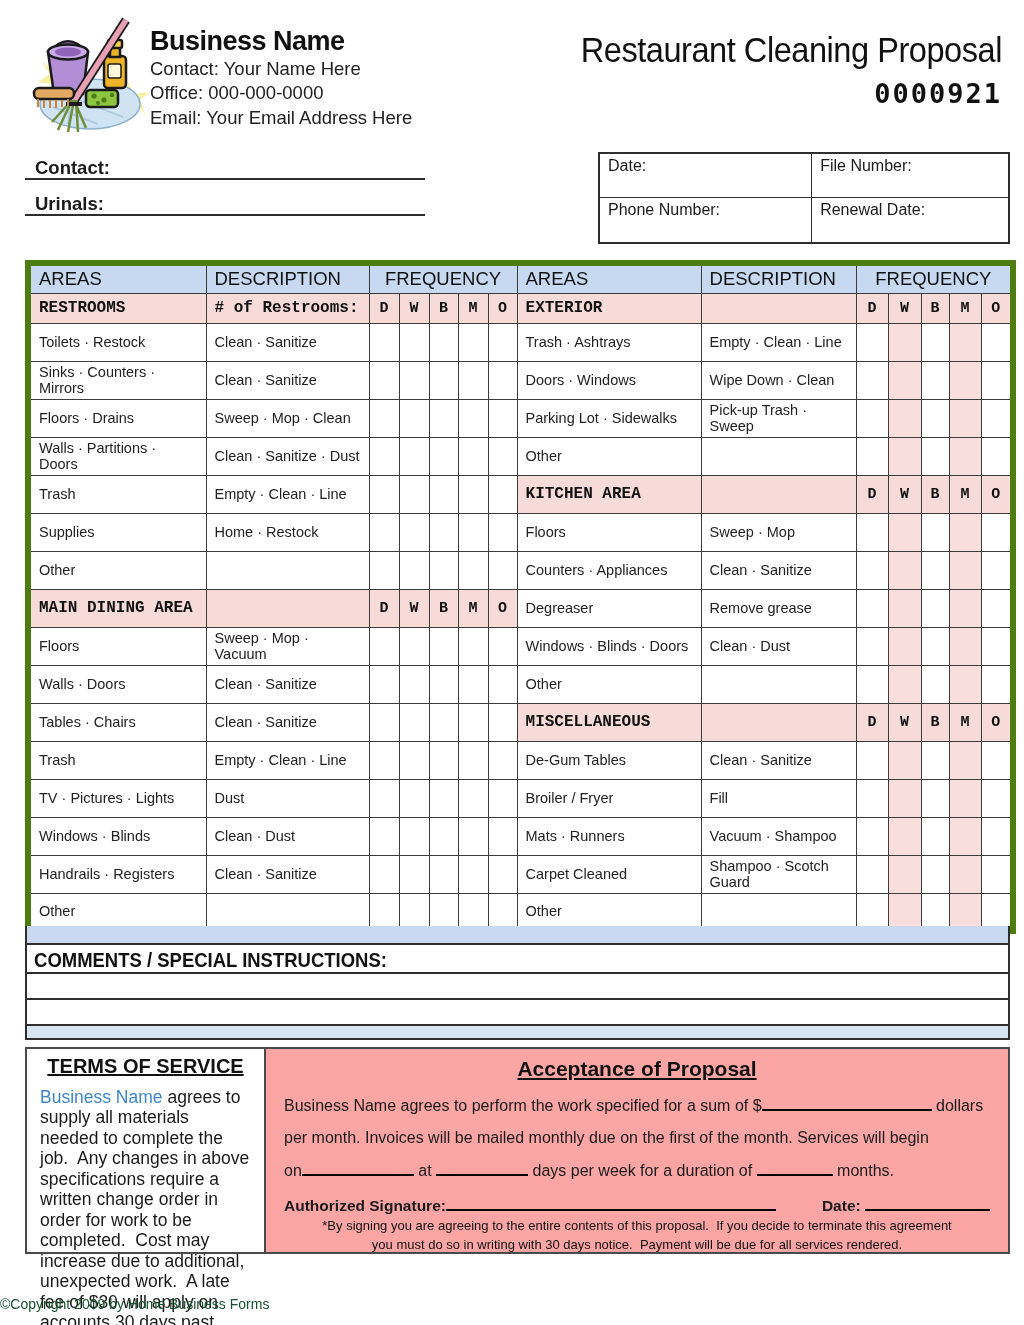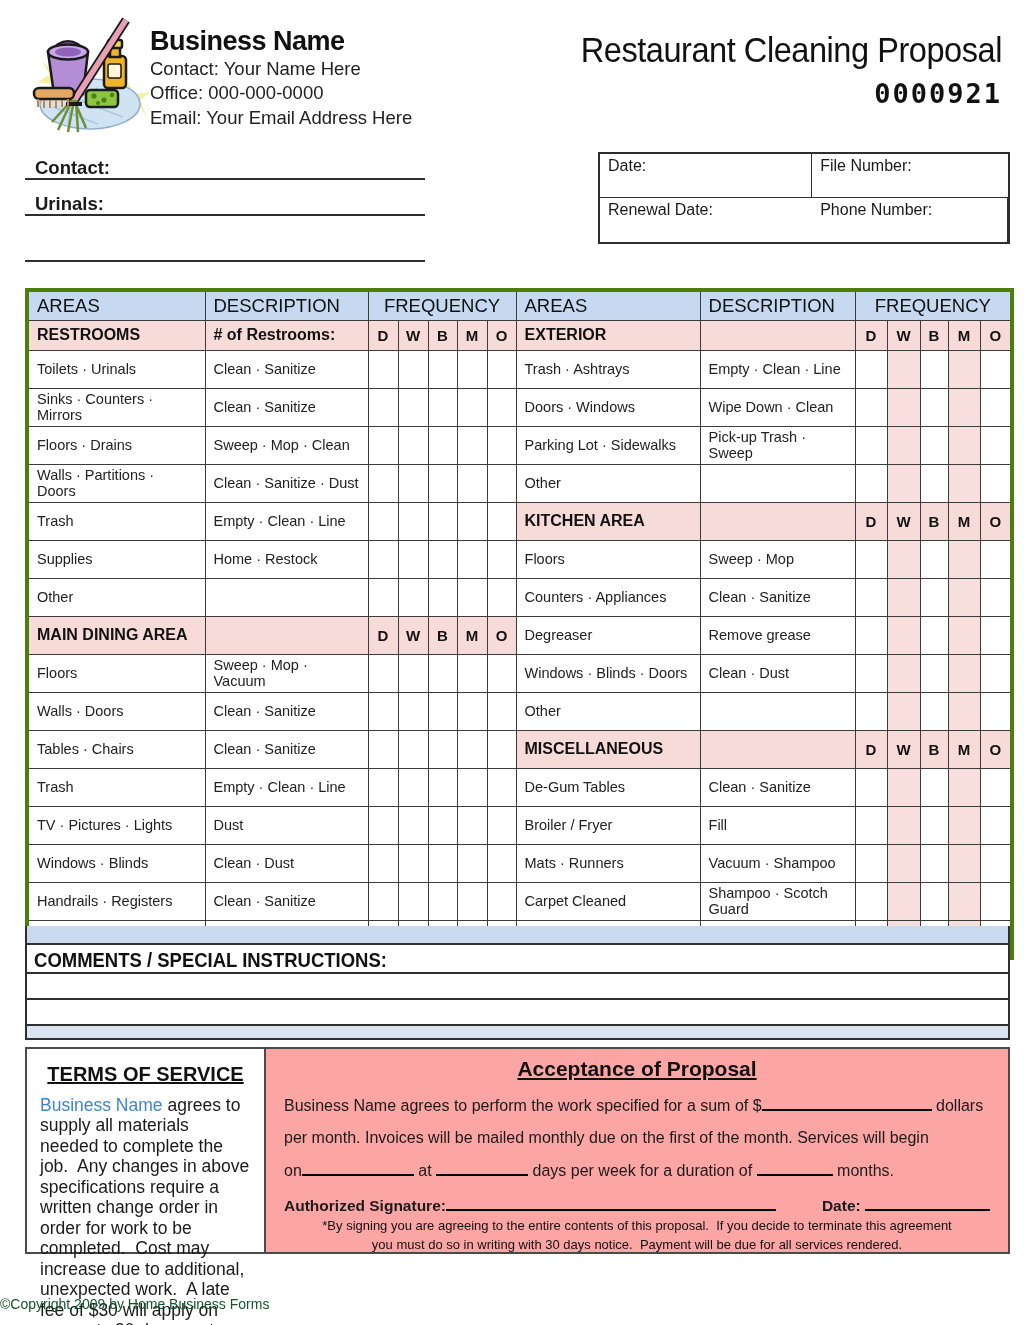--- a/index.html
+++ b/index.html
@@ -35,30 +35,30 @@
     position:absolute; left:598px; top:152px; width:412px; height:92px;
     border:2px solid #2e2e2e; display:grid; grid-template-columns:52% 48%;
     grid-template-rows:50% 50%; background:#fff;
   }
   .infocell { font-size:16px; padding:3px 8px; border-right:1.5px solid #2e2e2e; border-bottom:1.5px solid #2e2e2e; }
   .infocell.last-col { border-right:none; }
   .infocell.last-row { border-bottom:none; }
 
   
   .maintable { position:absolute; left:25px; top:260px; }
-  table { border-collapse:collapse; table-layout:fixed; width:985px; border:4px solid #4d7c0f;margin-top:28px; }
+  table { border-collapse:collapse; table-layout:fixed; width:985px; border:6px solid #4d7c0f; }
   th, td { border:1px solid #3c3c3c; overflow:hidden; }
   thead tr { height:30px; }
   th.mh { background:#c6d9f1; font-weight:normal; font-size:18.5px; text-align:left;
           padding:2px 8px; color:#111; }
   th.mh.fr { text-align:center; }
   tbody tr { height:38px; }
   tbody tr:first-child { height:30px; }
   td.area, td.desc { padding:2px 8px; font-size:14.5px; color:#222; background:#fff; }
-  td.sec { background:#f7dbd9; font-weight:bold; font-size:16px; color:#111; }
+  td.sec { background:#f7dbd9; font-weight:bold; font-size:16px; color:#111;font-family:Liberation Mono, monospace; }
   td.freq { text-align:center; font-weight:bold; font-size:15px; background:#fff; }
   td.freq.sec { background:#f7dbd9; }
   td.freq.stripe { background:#f8dfdd; }
 
   
   .commentsblock {
     position:absolute; left:25px; top:926px; width:985px;
     border-left:2px solid #2f2f2f; border-right:2px solid #2f2f2f; border-bottom:2px solid #2f2f2f;
   }
   .bar-blue { height:19px; background:#c9daf0; border-bottom:2px solid #2f2f2f; }
@@ -66,21 +66,21 @@
   .commentshdr span { display:inline-block; font-weight:bold; font-size:21px; padding:3px 8px 0 8px;
                       transform:scaleX(0.88); transform-origin:0 50%; white-space:nowrap; color:#111; }
   .commentline { height:26px; border-bottom:2px solid #2f2f2f; background:#fff; }
   .bar-blue-lt { height:12px; background:#dae5f4; }
 
   
   .bottomboxes { position:absolute; left:25px; top:1047px; width:985px; height:207px; display:flex; }
   .termsbox { width:347px; border:2px solid #4a4a4a; padding:6px 13px; background:#fff; }
   .acceptbox { flex:1; margin-left:-2px; border:2px solid #4a4a4a; padding:8px 18px 6px 18px; background:#fca5a5; }
   .boxheading { text-align:center; font-weight:bold; text-decoration:underline; color:#111; }
-  .termsbox .boxheading { font-size:20px; margin-bottom:9px;margin-top:8px; }
+  .termsbox .boxheading { font-size:20px; margin-bottom:9px; }
   .acceptbox .boxheading { font-size:21px; margin-bottom:15px; }
   .termstext { font-size:17.5px; line-height:1.17; color:#1a1a1a; }
   .bluename { color:#3e86cc; }
   .acceptline { font-size:16px; color:#1a1a1a; margin-bottom:14px; white-space:nowrap; }
   .blank { display:inline-block; border-bottom:2px solid #000; height:15px; vertical-align:baseline; }
   .b170 { width:170px; } .b115 { width:112px; } .b95 { width:92px; } .b80 { width:76px; }
   .b330 { width:330px; } .b125 { width:125px; }
   .sigrow { font-size:15.5px; font-weight:bold; margin-top:16px; margin-bottom:2px; white-space:nowrap; }
   .sigrow .gap { display:inline-block; width:46px; }
   .fineprint { font-size:13px; text-align:center; line-height:1.45; color:#111; }
@@ -144,22 +144,22 @@
 
 <div class="contactblock">
   <div class="field"><span>Contact:</span></div>
   <div class="field"><span>Urinals:</span></div>
   <div class="blankline"></div>
 </div>
 
 <div class="infobox">
   <div class="infocell"><span>Date:</span></div>
   <div class="infocell last-col"><span>File Number:</span></div>
+  <div class="infocell last-row"><span>Phone Number:</span></div>
   <div class="infocell last-col last-row"><span>Renewal Date:</span></div>
-  <div class="infocell last-row"><span>Phone Number:</span></div>
 </div>
 
 <div class="maintable">
   <table id="grid">
     <colgroup>
       <col style="width:178px">
         <col style="width:163px">
       <col style="width:30px">
         <col style="width:30px">
         <col style="width:29px">
@@ -194,21 +194,21 @@
           <td class="freq sec">O</td>
           <td class="area sec">EXTERIOR</td>
           <td class="desc sec"></td>
           <td class="freq sec">D</td>
           <td class="freq sec">W</td>
           <td class="freq sec">B</td>
           <td class="freq sec">M</td>
           <td class="freq sec">O</td>
         </tr>
         <tr>
-          <td class="area">Toilets · Urinals</td>
+          <td class="area">Toilets · Restock</td>
           <td class="desc">Clean · Sanitize</td>
           <td class="freq"></td>
           <td class="freq"></td>
           <td class="freq"></td>
           <td class="freq"></td>
           <td class="freq"></td>
           <td class="area">Trash · Ashtrays</td>
           <td class="desc">Empty · Clean · Line</td>
           <td class="freq"></td>
           <td class="freq stripe"></td>

